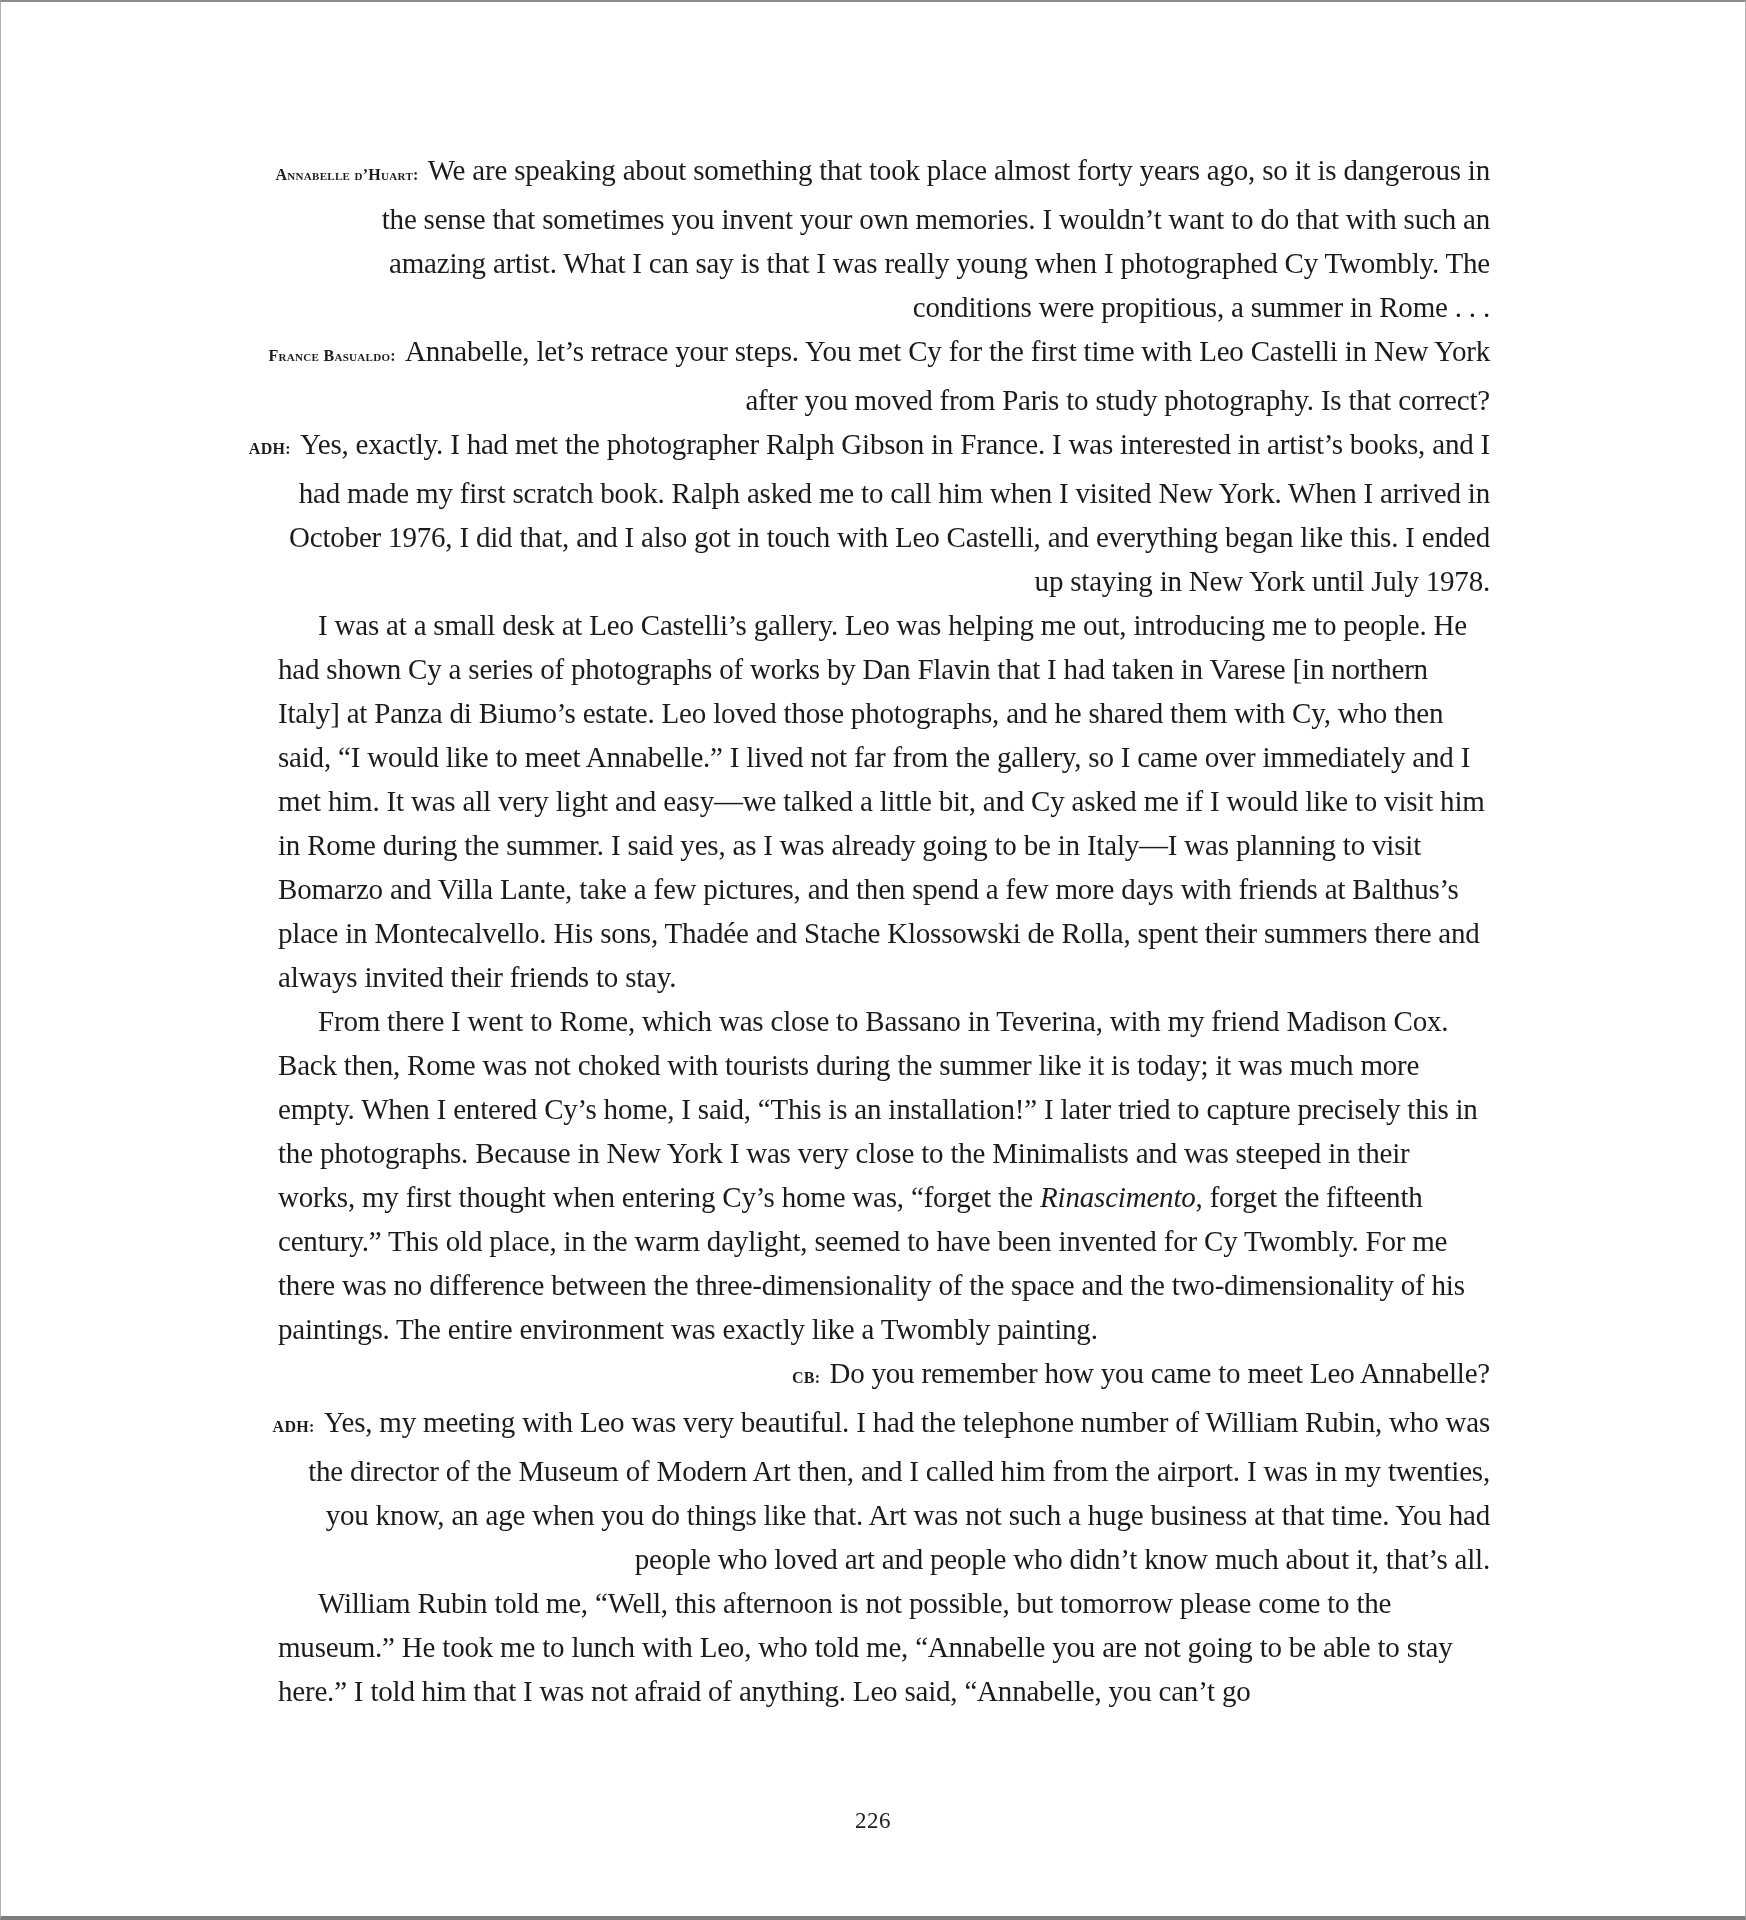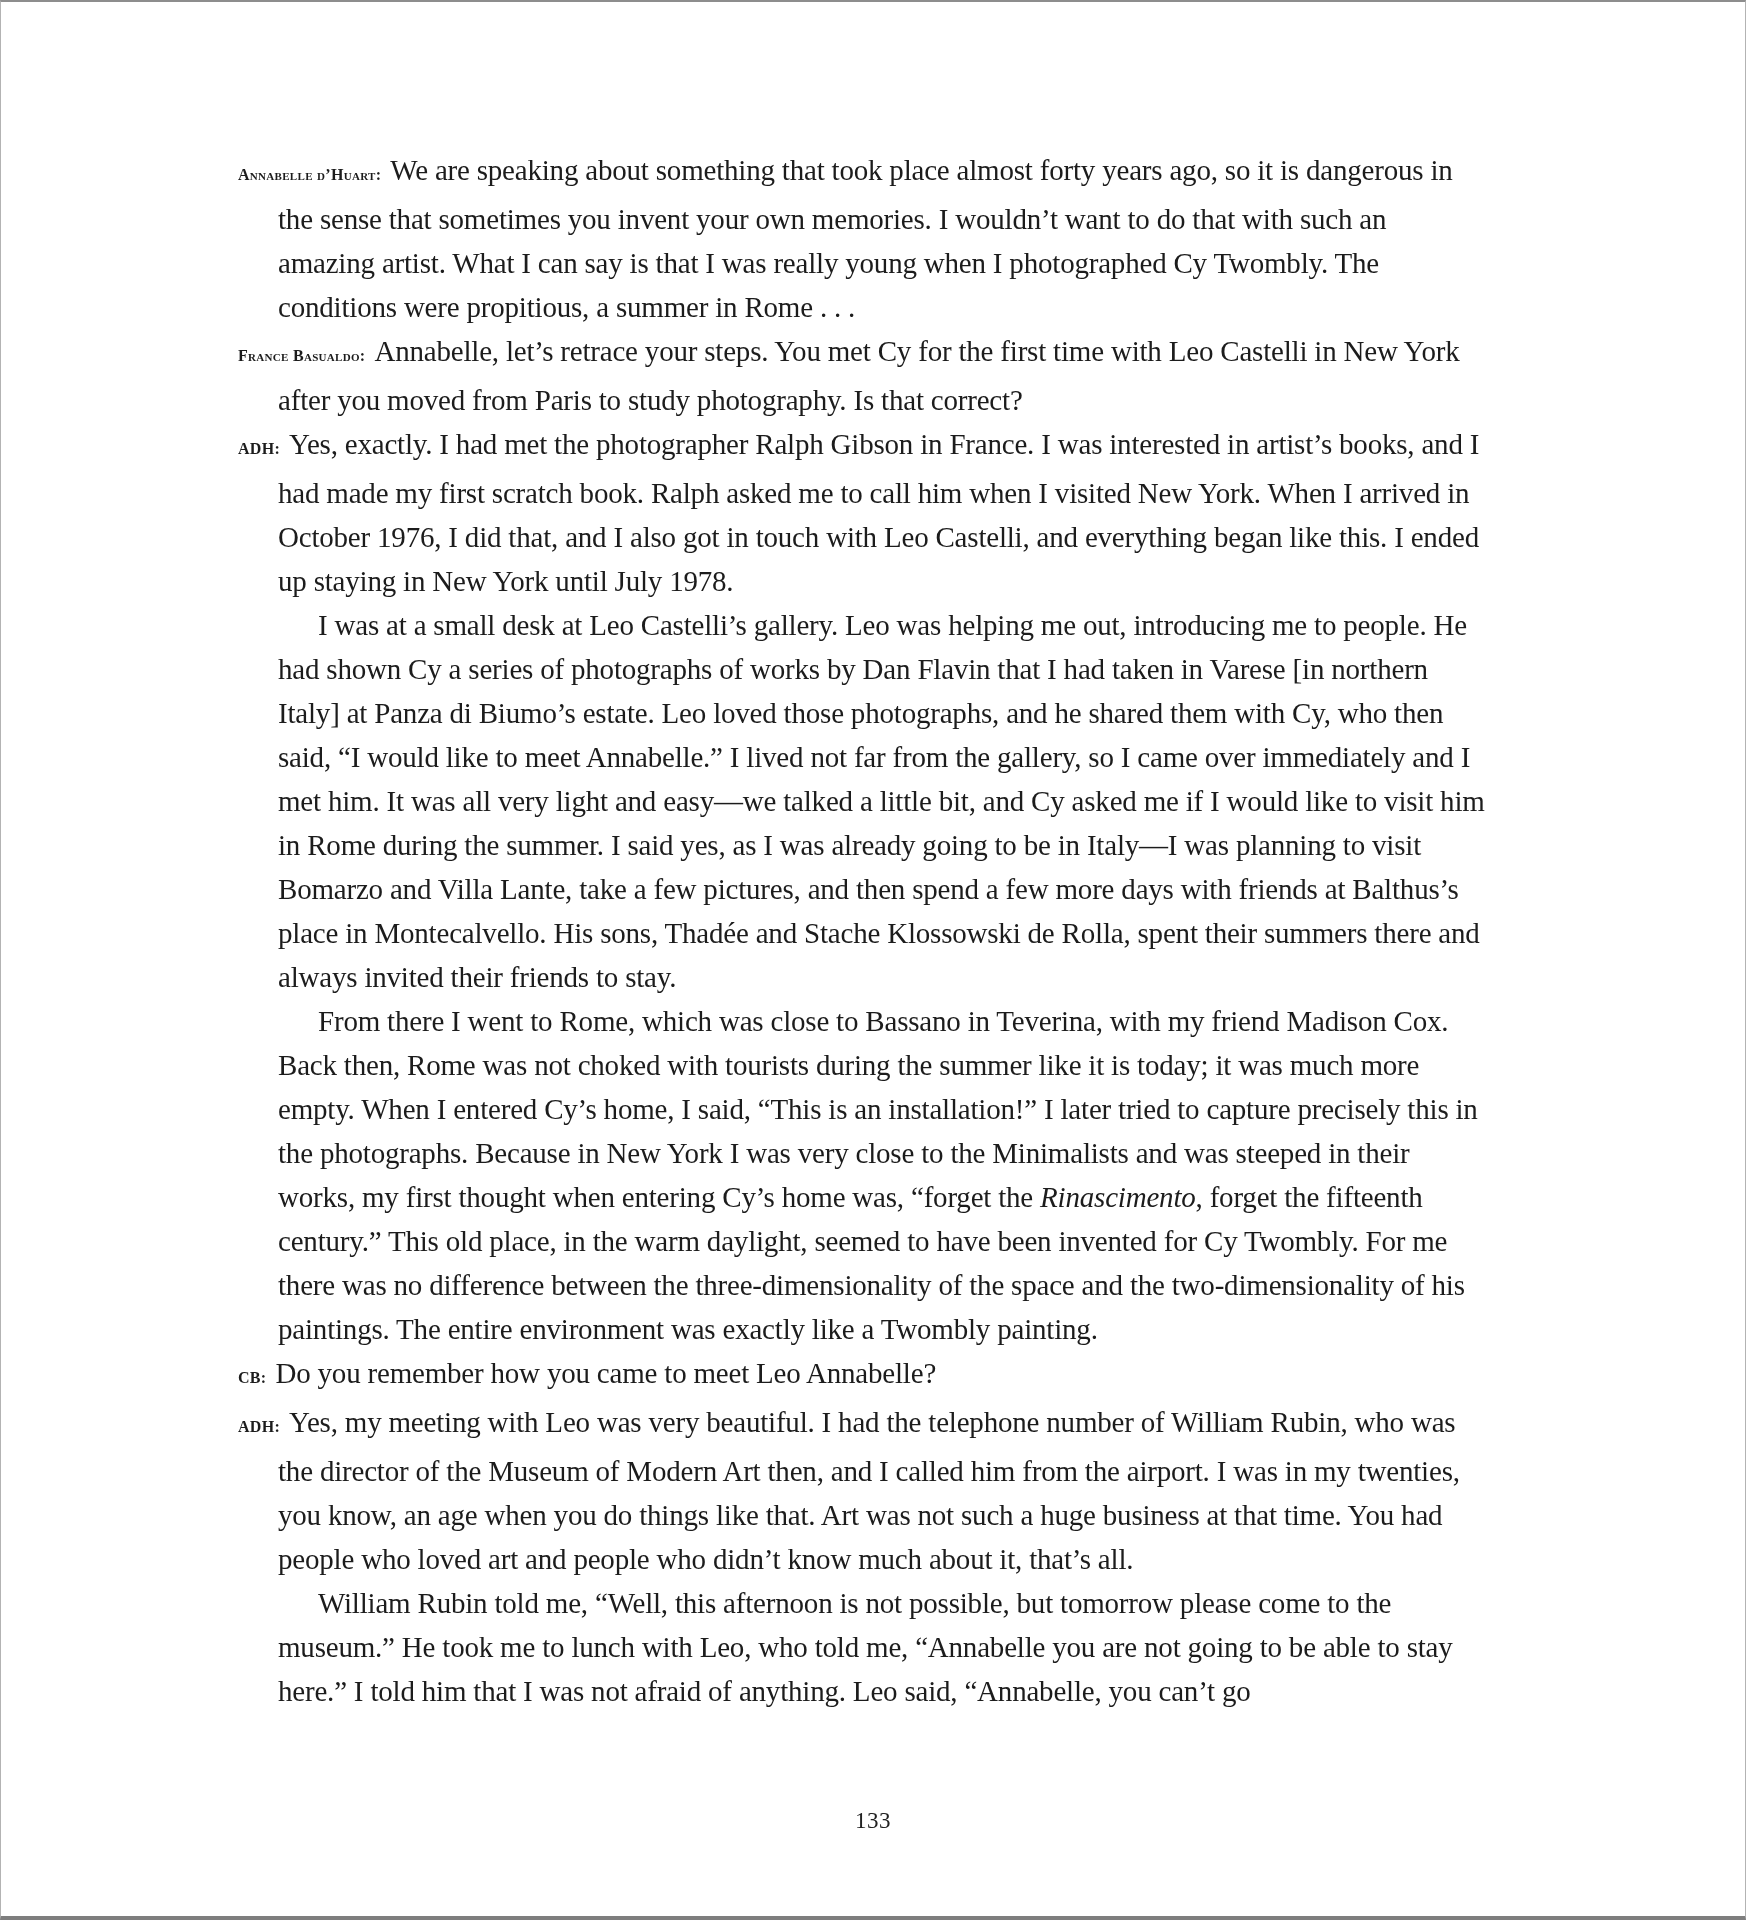--- a/index.html
+++ b/index.html
@@ -23,21 +23,21 @@
     width: 1252px;
     font-size: 29px;
     line-height: 44px;
     letter-spacing: -0.2px;
     color: #1c1c1c;
   }
   .speech p {
     margin: 0;
     padding: 0 0 0 40px;
   }
-  p.lead { text-indent: -40px; }
+  p.lead { text-indent: -40px; text-align: right; }
   p.cont { text-indent: 40px; }
   .label {
     font-variant: small-caps;
     font-weight: 700;
     font-size: 16px;
     letter-spacing: 0.3px;
     margin-right: 9px;
     color: #1c1c1c;
   }
   .it { font-style: italic; margin-top: 48px; }
@@ -75,13 +75,13 @@
     <p class="lead"><span class="label">CB:</span><span>Do you remember how you came to meet Leo Annabelle?</span></p>
   </section>
 
   <section class="speech">
     <p class="lead"><span class="label">ADH:</span><span>Yes, my meeting with Leo was very beautiful. I had the telephone number of William Rubin, who was the director of the Museum of Modern Art then, and I called him from the airport. I was in my twenties, you know, an age when you do things like that. Art was not such a huge business at that time. You had people who loved art and people who didn’t know much about it, that’s all.</span></p>
     <p class="cont"><span>William Rubin told me, “Well, this afternoon is not possible, but tomorrow please come to the museum.” He took me to lunch with Leo, who told me, “Annabelle you are not going to be able to stay here.” I told him that I was not afraid of anything. Leo said, “Annabelle, you can’t go</span></p>
   </section>
 
 </div>
 
-<div class="pagenum">133</div>
+<div class="pagenum">226</div>
 
 </body></html>

